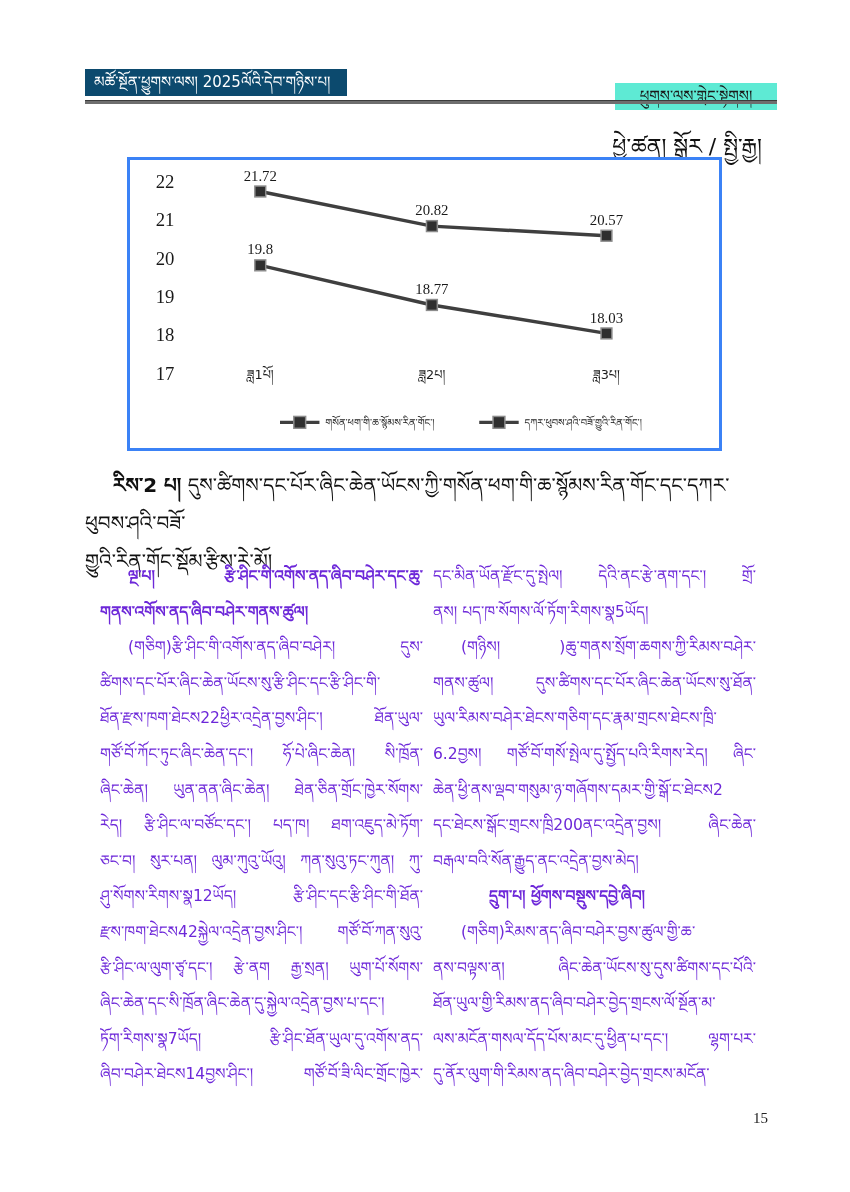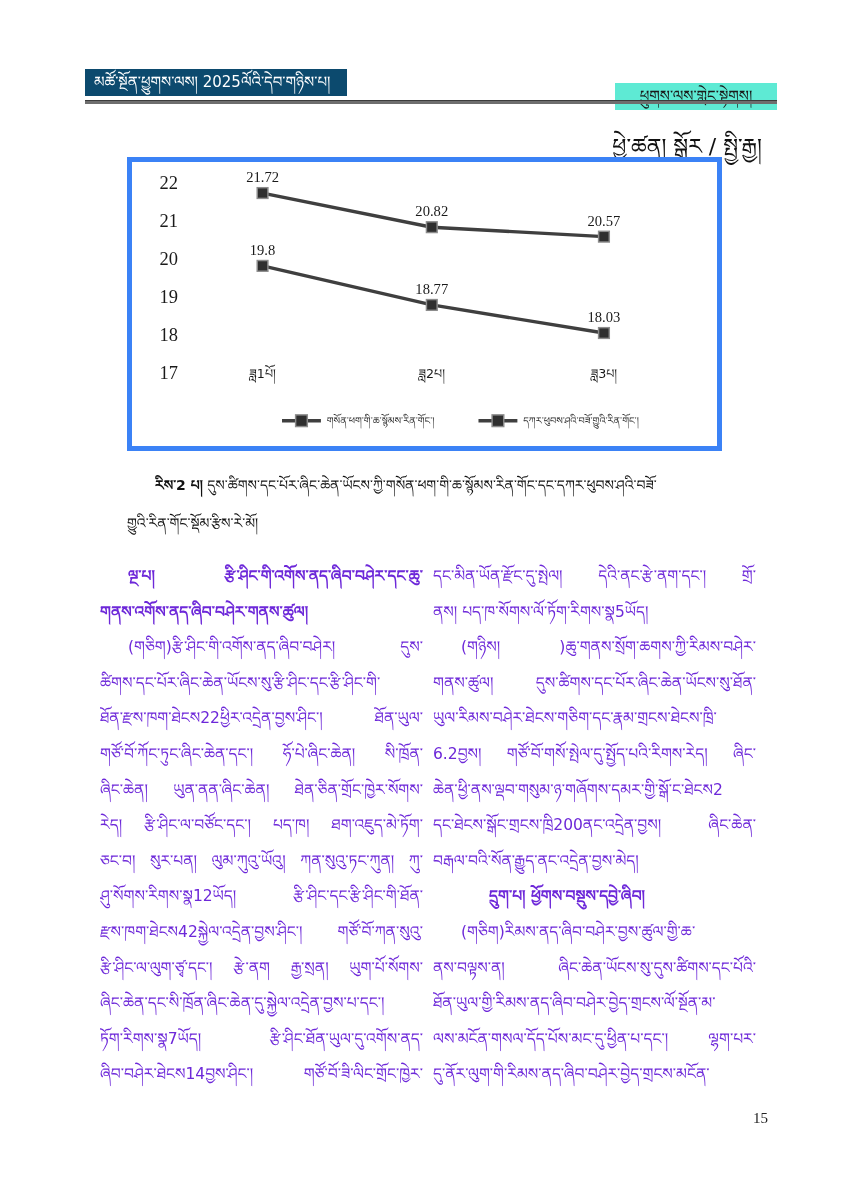--- a/index.html
+++ b/index.html
@@ -15,30 +15,30 @@
                 text-align:center;white-space:nowrap;overflow:hidden;margin-top:14px;}
   .header-rule{position:absolute;left:85px;top:100px;width:692px;height:3px;
                background:#6e6e6e;border-top:1px solid #3c3c3c;}
 
   
   .unit-label{position:absolute;right:88px;top:122px;font-size:22px;color:#111;
               white-space:nowrap;}
 
   
   .chart-frame{position:absolute;left:127px;top:157px;width:595px;height:294px;
-               border:5px solid #3b82f6;background:#ffffff;box-sizing:border-box;}
+               border:3px solid #3b82f6;background:#ffffff;box-sizing:border-box;}
   .chart-frame svg{display:block;width:100%;height:100%;}
   .ytick{font-family:"Liberation Serif","DejaVu Serif",serif;font-size:19px;fill:#1a1a1a;}
   .dlabel{font-family:"Liberation Serif","DejaVu Serif",serif;font-size:15px;fill:#1a1a1a;}
   .xtick{font-size:13px;fill:#1a1a1a;}
   .legend-text{font-size:10px;fill:#222;}
 
   
-  .caption{position:absolute;left:85px;top:466px;width:684px;font-size:14px;
-           line-height:38px;color:#111;margin-left:42px;}
+  .caption{position:absolute;left:85px;top:466px;width:684px;font-size:20px;
+           line-height:38px;color:#111;}
   .caption .cap-line1{text-indent:28px;}
   .caption .cap-label{font-weight:bold;}
 
   
   .column{position:absolute;top:559px;width:323px;}
   .column-left{left:100px;}
   .column-right{left:433px;}
   .text-line{height:35.6px;line-height:35px;font-size:15.5px;white-space:nowrap;
              overflow:hidden;color:#6d28d9;}
   .text-line.fill{white-space:normal;text-align:justify;text-align-last:justify;

